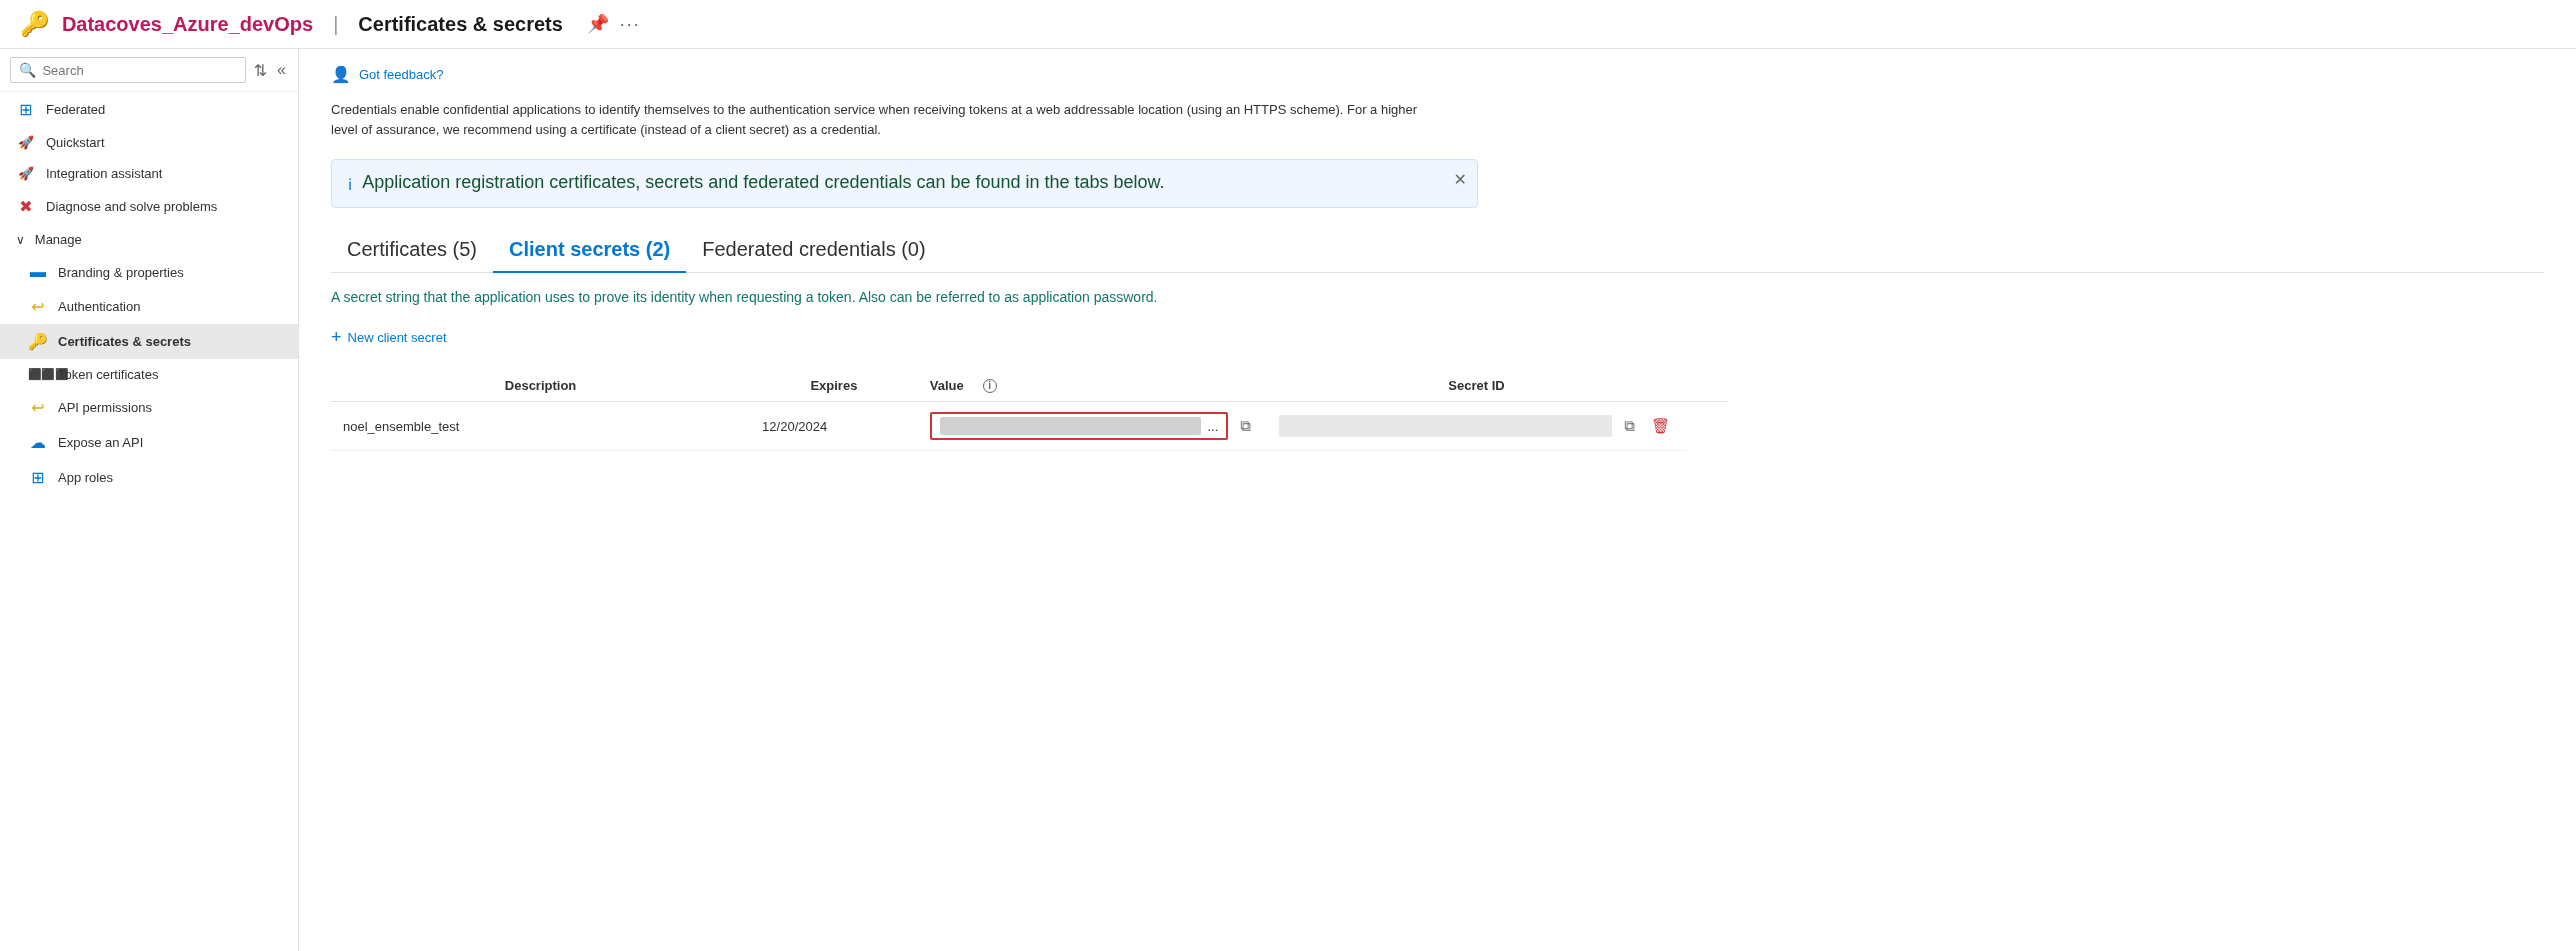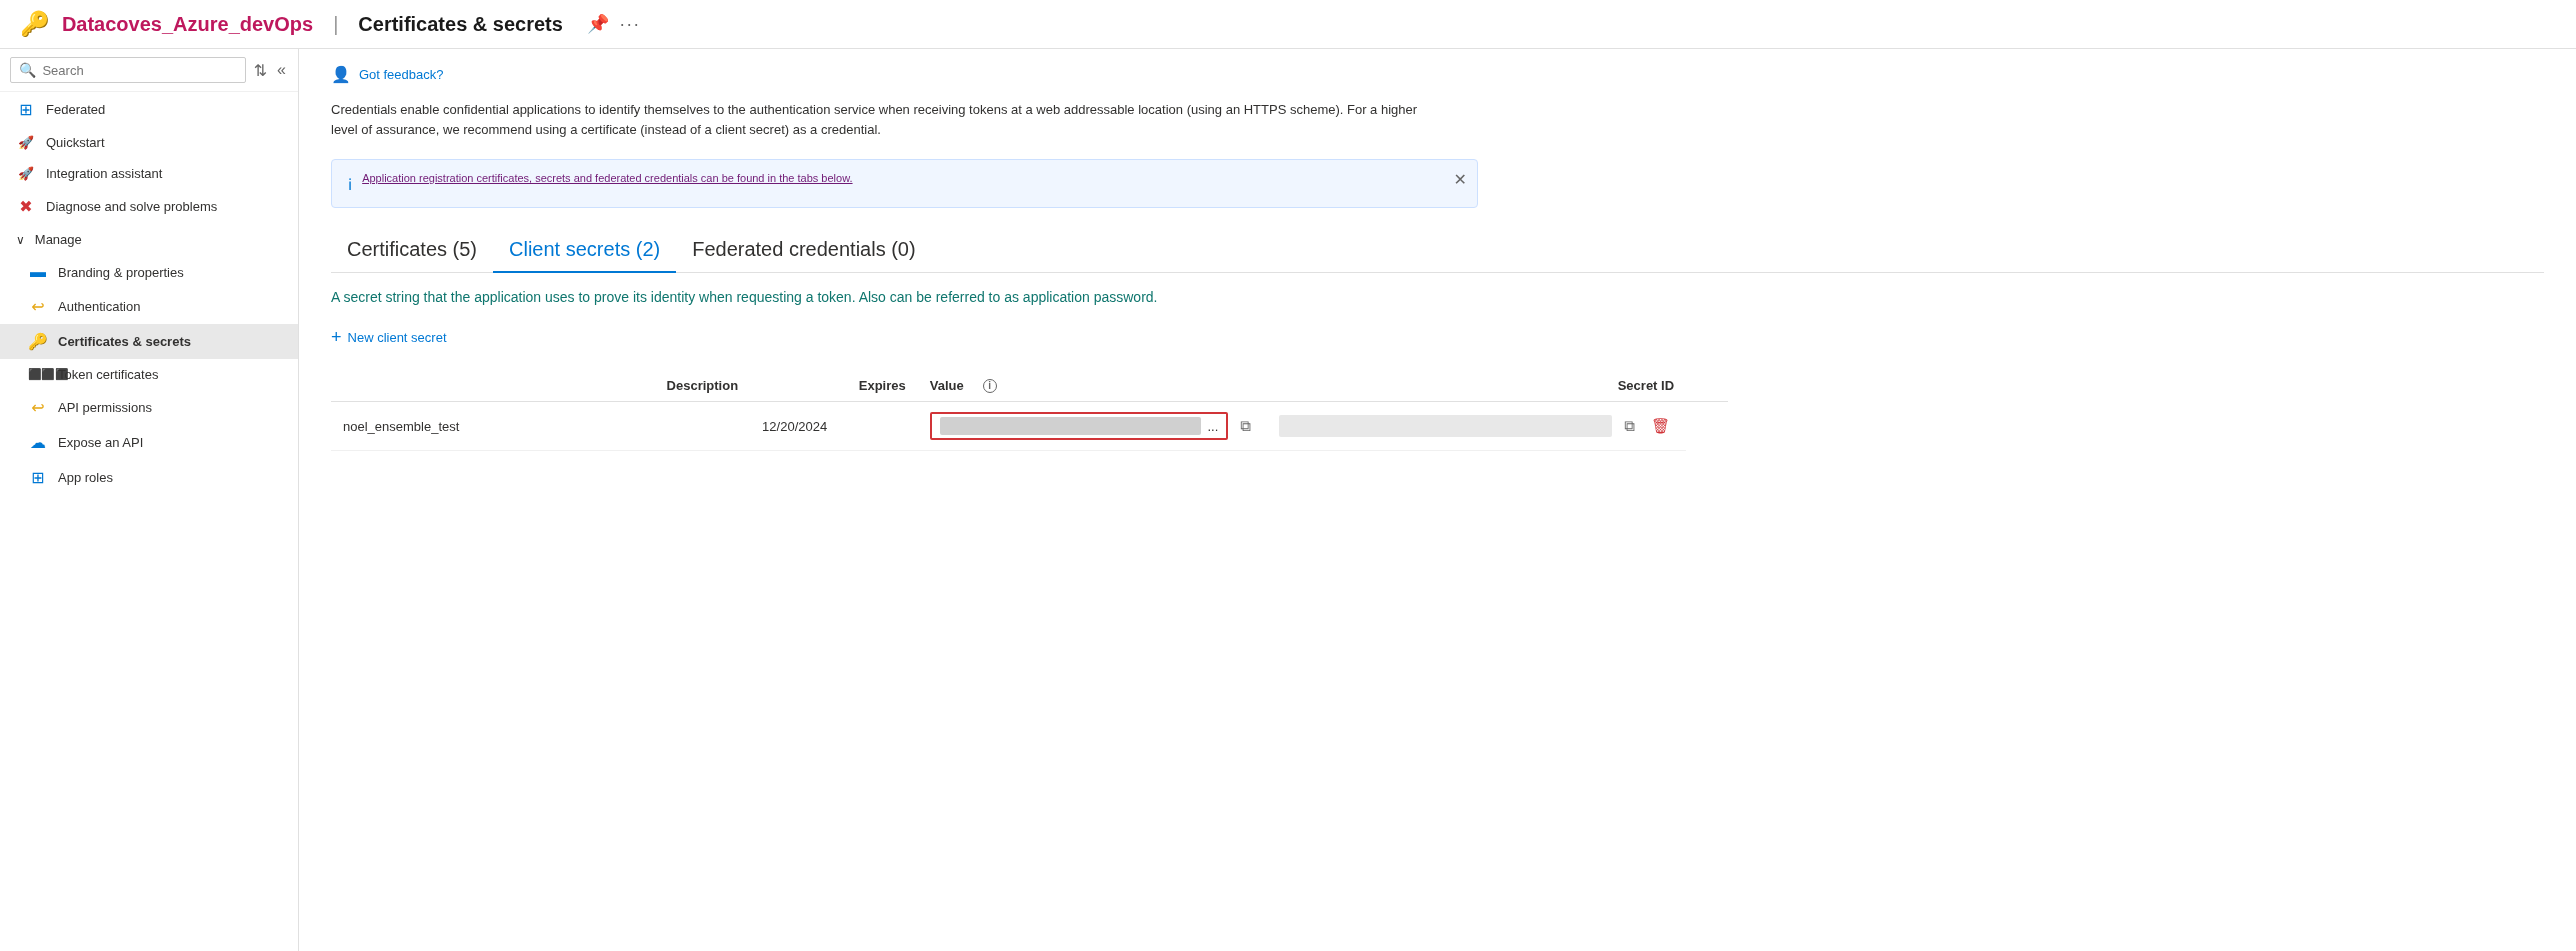--- a/index.html
+++ b/index.html
@@ -30,36 +30,36 @@
 
     
     .main { flex: 1; overflow-y: auto; padding: 16px 32px; }
 
     .feedback-bar { display: flex; align-items: center; gap: 8px; color: #0078d4; font-size: 13px; margin-bottom: 16px; cursor: pointer; }
 
     .description-text { font-size: 13px; color: #323130; line-height: 1.5; margin-bottom: 20px; max-width: 1097px; }
 
     .info-banner { background: #f0f6ff; border: 1px solid #cce0ff; border-radius: 4px; padding: 12px 16px; display: flex; align-items: flex-start; gap: 10px; margin-bottom: 20px; max-width: 1147px; position: relative; }
     .info-banner .info-icon { color: #0078d4; font-size: 16px; flex-shrink: 0; margin-top: 1px; }
-    .info-banner .info-text { font-size: 11px; color: #701a75; text-decoration: underline; }
+    .info-banner .info-text { font-size: 18px; color: #14532d; }
     .info-banner .close-btn { position: absolute; right: 10px; top: 10px; background: none; border: none; cursor: pointer; color: #666; font-size: 16px; }
 
     
     .tabs { display: flex; border-bottom: 1px solid #e0e0e0; margin-bottom: 16px; gap: 0; }
     .tab { padding: 10px 16px; font-size: 20px; cursor: pointer; color: #323130; border-bottom: 2px solid transparent; margin-bottom: -1px; }
-    .tab.active { color: #0078d4; border-bottom: 2px solid #0078d4; font-weight: 400; }
+    .tab.active { color: #0078d4; border-bottom: 2px solid #0078d4; font-weight: 700; }
 
     .tab-description { font-size: 14px; color: #0f766e; margin-bottom: 16px; }
 
     .new-secret-btn { display: flex; align-items: center; gap: 6px; color: #0078d4; font-size: 13px; cursor: pointer; background: none; border: none; padding: 6px 0; margin-bottom: 16px; }
     .new-secret-btn .plus { font-size: 18px; font-weight: 300; }
 
     
     .secrets-table { width: 100%; border-collapse: collapse; max-width: 1397px; }
-    .secrets-table th { text-align: right; font-size: 13px; font-weight: 600; color: #323130; padding: 8px 12px; border-bottom: 1px solid #e0e0e0; }
+    .secrets-table th { text-align: center; font-size: 13px; font-weight: 600; color: #323130; padding: 8px 12px; border-bottom: 1px solid #e0e0e0; }
     .secrets-table td { padding: 10px 12px; font-size: 13px; color: #323130; border-bottom: 1px solid #f0f0f0; vertical-align: middle; }
     .secrets-table .col-desc { width: 30%; }
     .secrets-table .col-expires { width: 12%; }
     .secrets-table .col-value { width: 25%; }
     .secrets-table .col-secret-id { width: 30%; }
     .secrets-table .col-actions { width: 6%; }
 
     .value-cell { display: flex; align-items: center; gap: 8px; }
 
     .secret-id-cell { display: flex; align-items: center; gap: 8px; }

